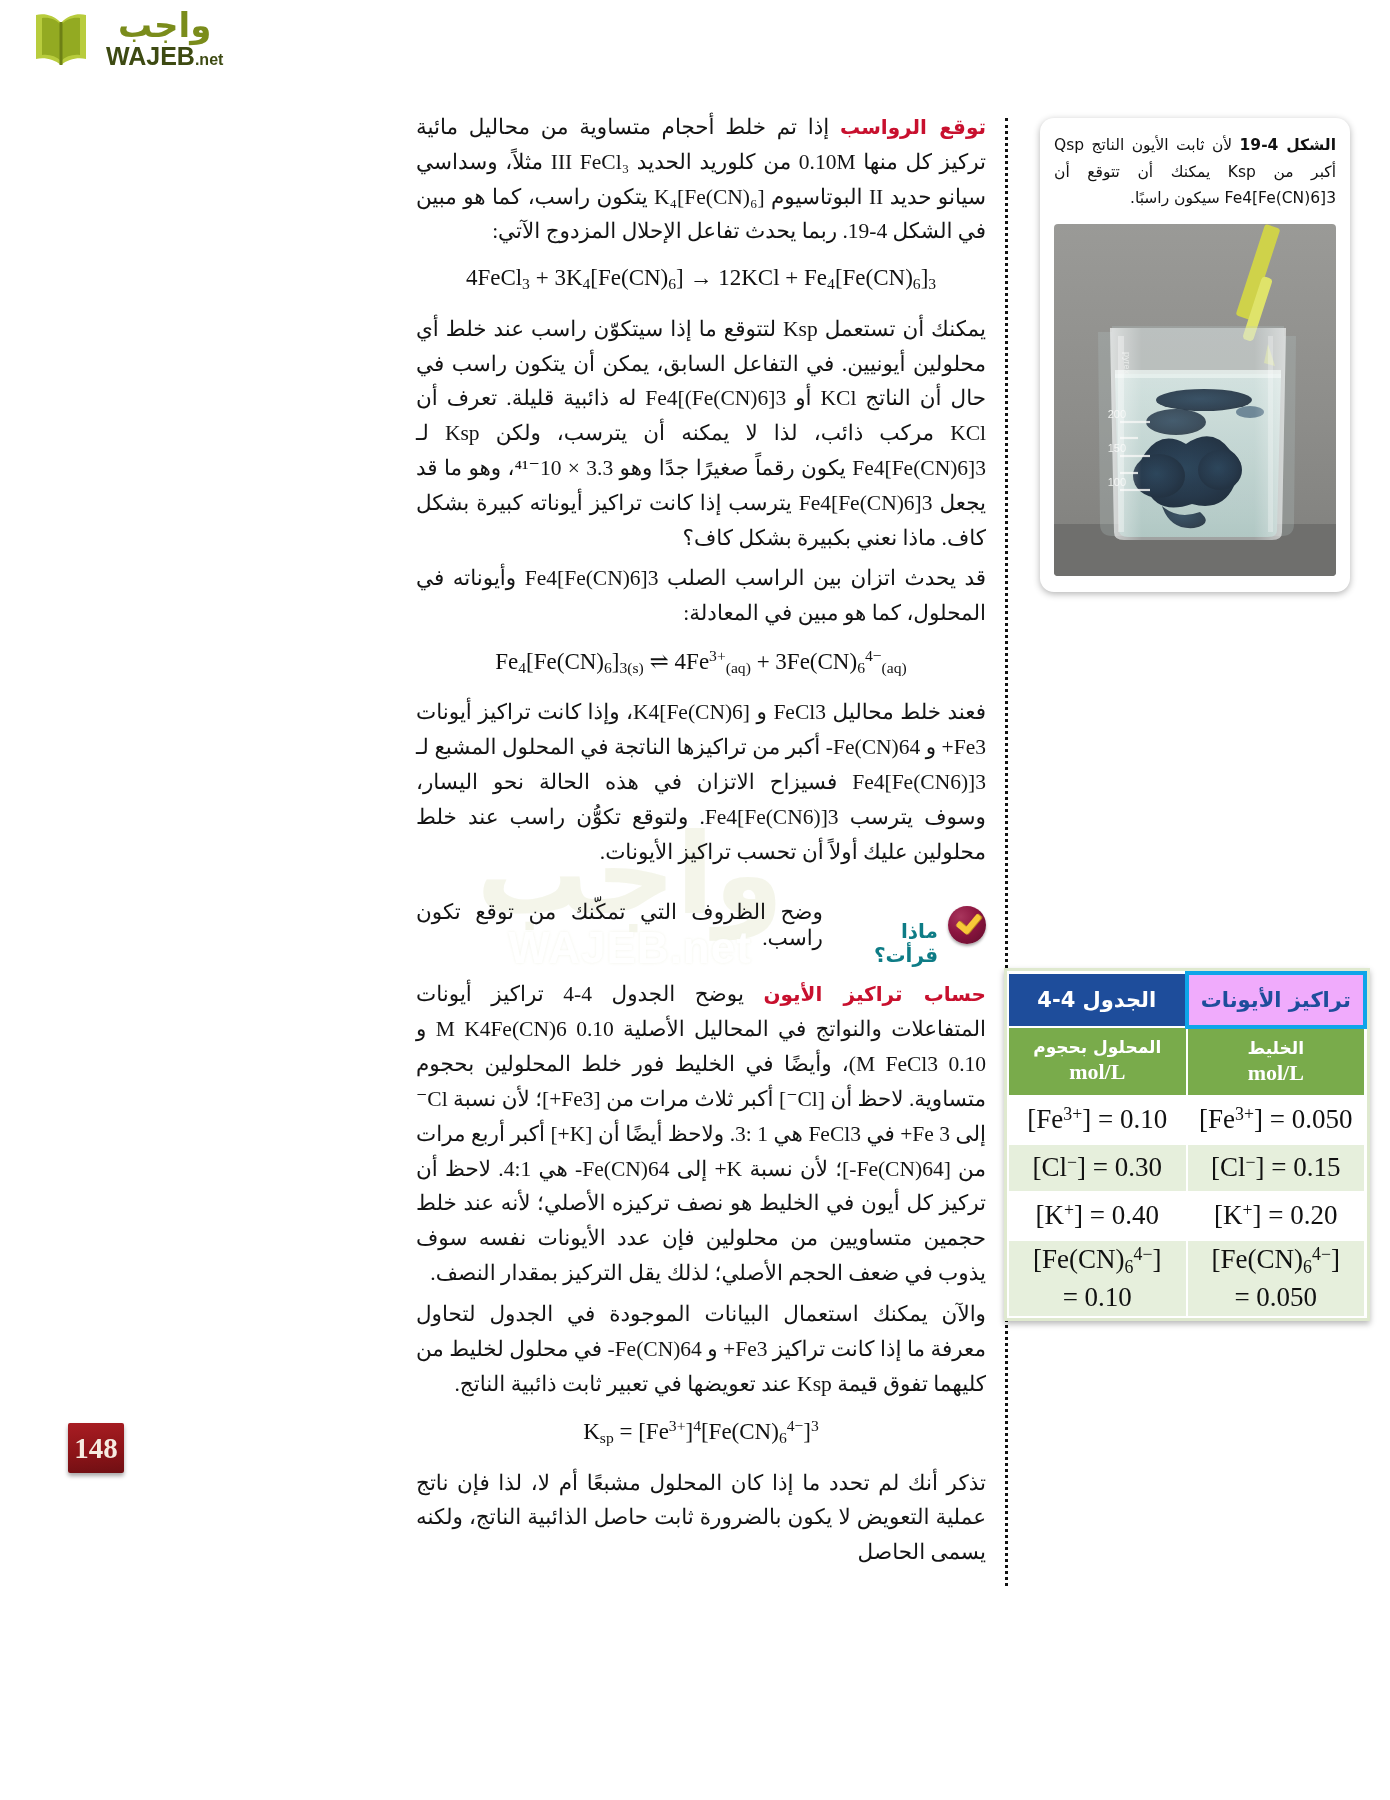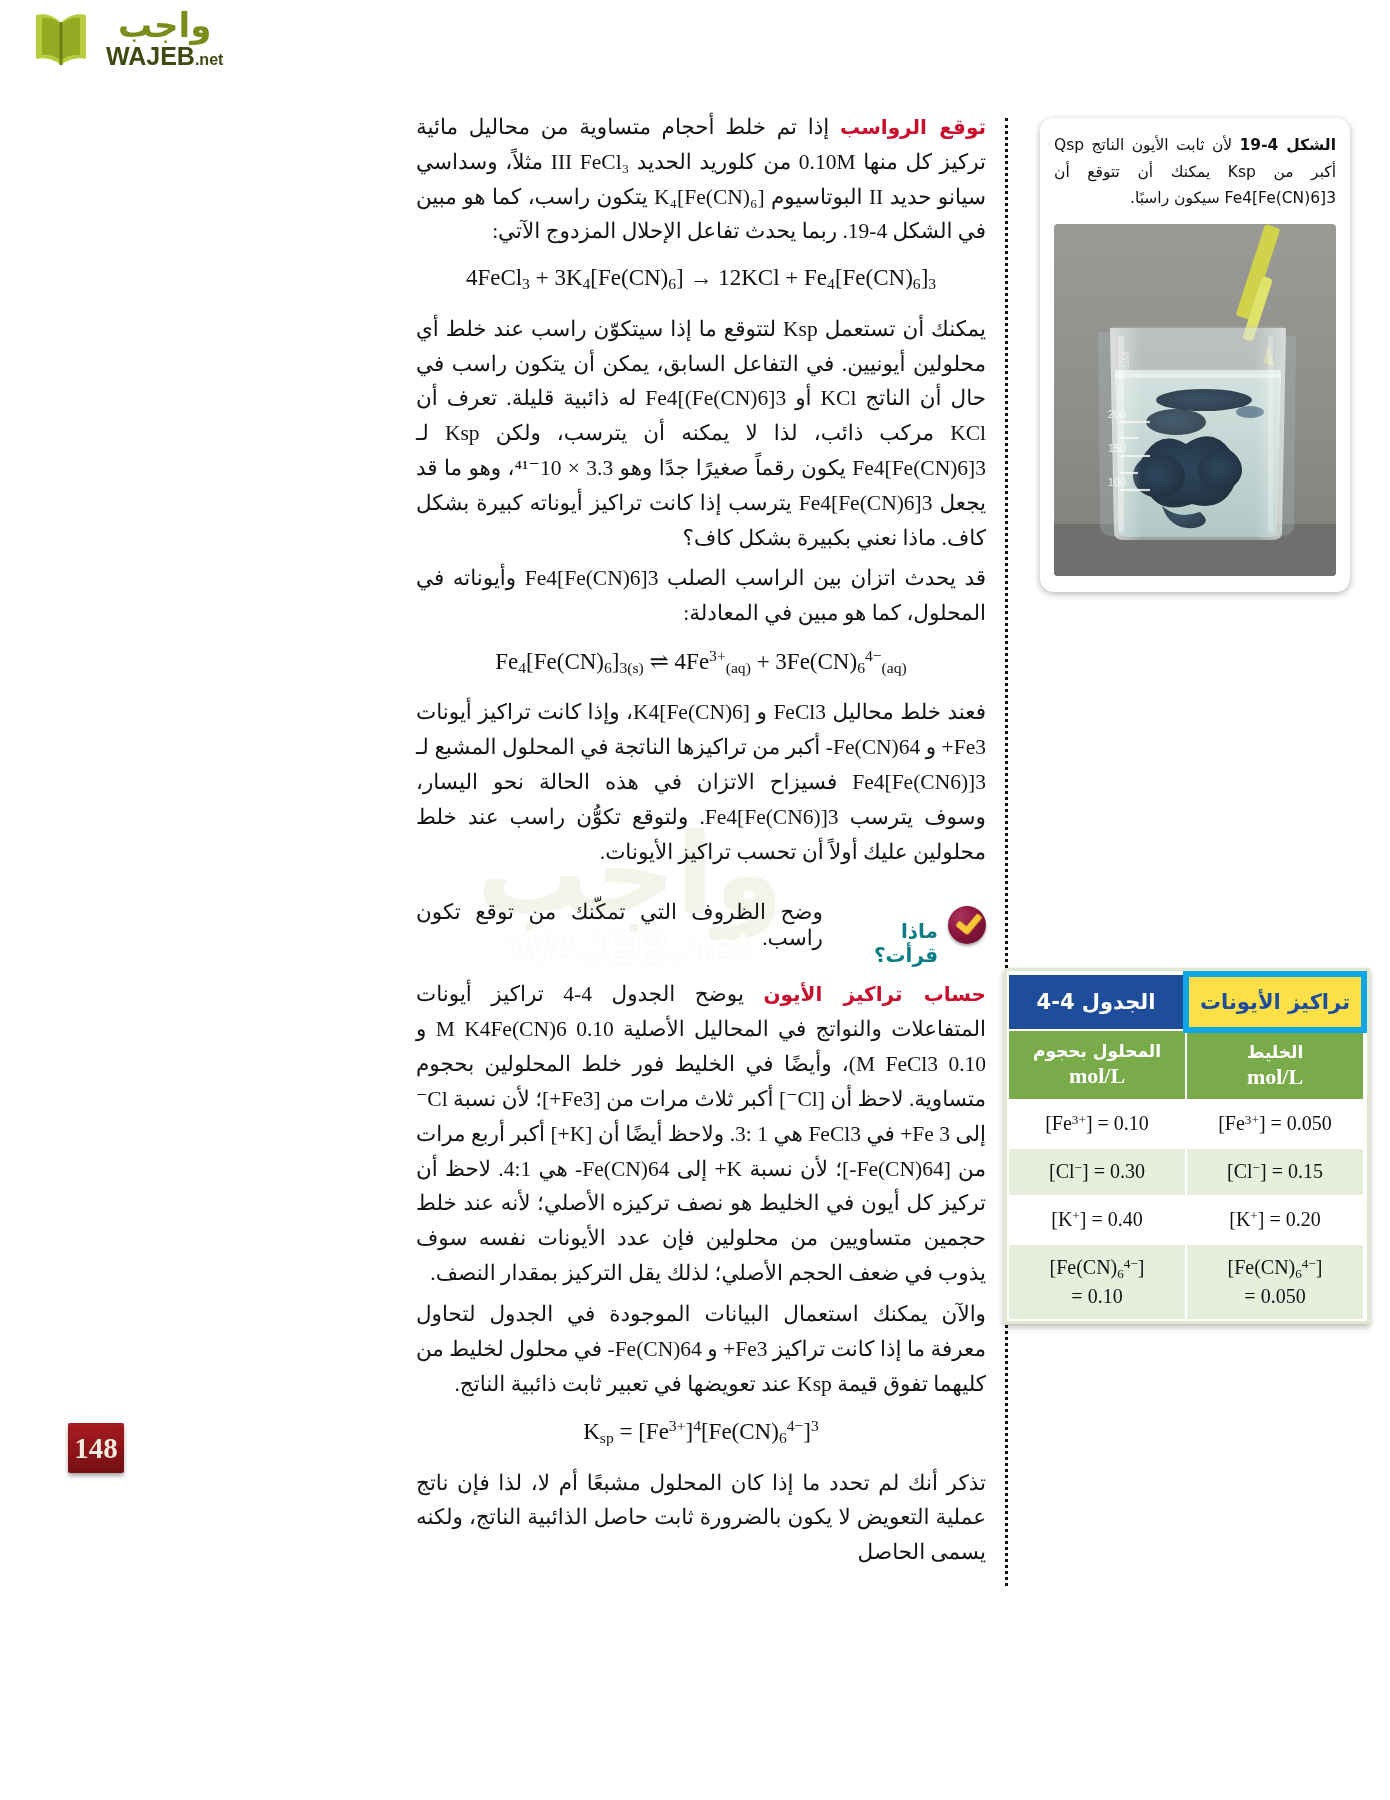--- a/index.html
+++ b/index.html
@@ -109,33 +109,33 @@
     box-sizing:border-box;
   }
   table.ions{border-collapse:collapse;width:100%;table-layout:fixed;}
   table.ions th,table.ions td{padding:0;margin:4px;}
   .th-title{
     background:#1e4d9b;color:#ffffff;font-family:"DejaVu Sans","Liberation Sans",sans-serif;
     font-weight:bold;font-size:21px;text-align:center;height:50px;vertical-align:middle;
     border:2px solid #fff;
   }
   .th-sub{
-    background:#fde047;color:#1e4d9b;font-family:"DejaVu Sans","Liberation Sans",sans-serif;
+    background:#f0abfc;color:#1e4d9b;font-family:"DejaVu Sans","Liberation Sans",sans-serif;
     font-weight:bold;font-size:21px;text-align:center;height:50px;vertical-align:middle;
-    border:6px solid #0ea5e9;
+    border:4px solid #0ea5e9;
   }
   .th-col{
     background:#79ab4b;color:#ffffff;text-align:center;vertical-align:middle;
     height:66px;border:2px solid #fff;line-height:1.25;
   }
   .th-col .ar{font-family:"DejaVu Sans","Liberation Sans",sans-serif;font-weight:bold;font-size:17px;display:block;}
   .th-col .un{font-family:"Liberation Serif",serif;font-size:22px;display:block;direction:ltr;}
   td.cell{
     text-align:center;vertical-align:middle;height:46px;
-    font-family:"Liberation Serif","DejaVu Serif",serif;font-size:20px;color:#111;
+    font-family:"Liberation Serif","DejaVu Serif",serif;font-size:27px;color:#111;
     border:2px solid #fff;direction:ltr;
   }
   tr.odd td.cell{background:#ffffff;}
   tr.even td.cell{background:#e6efdc;}
   td.cell sub{font-size:.66em;vertical-align:-0.3em;}
   td.cell sup{font-size:.66em;vertical-align:0.46em;}
   td.tall{height:74px;line-height:1.35;}
 
   
   .pagenum{

